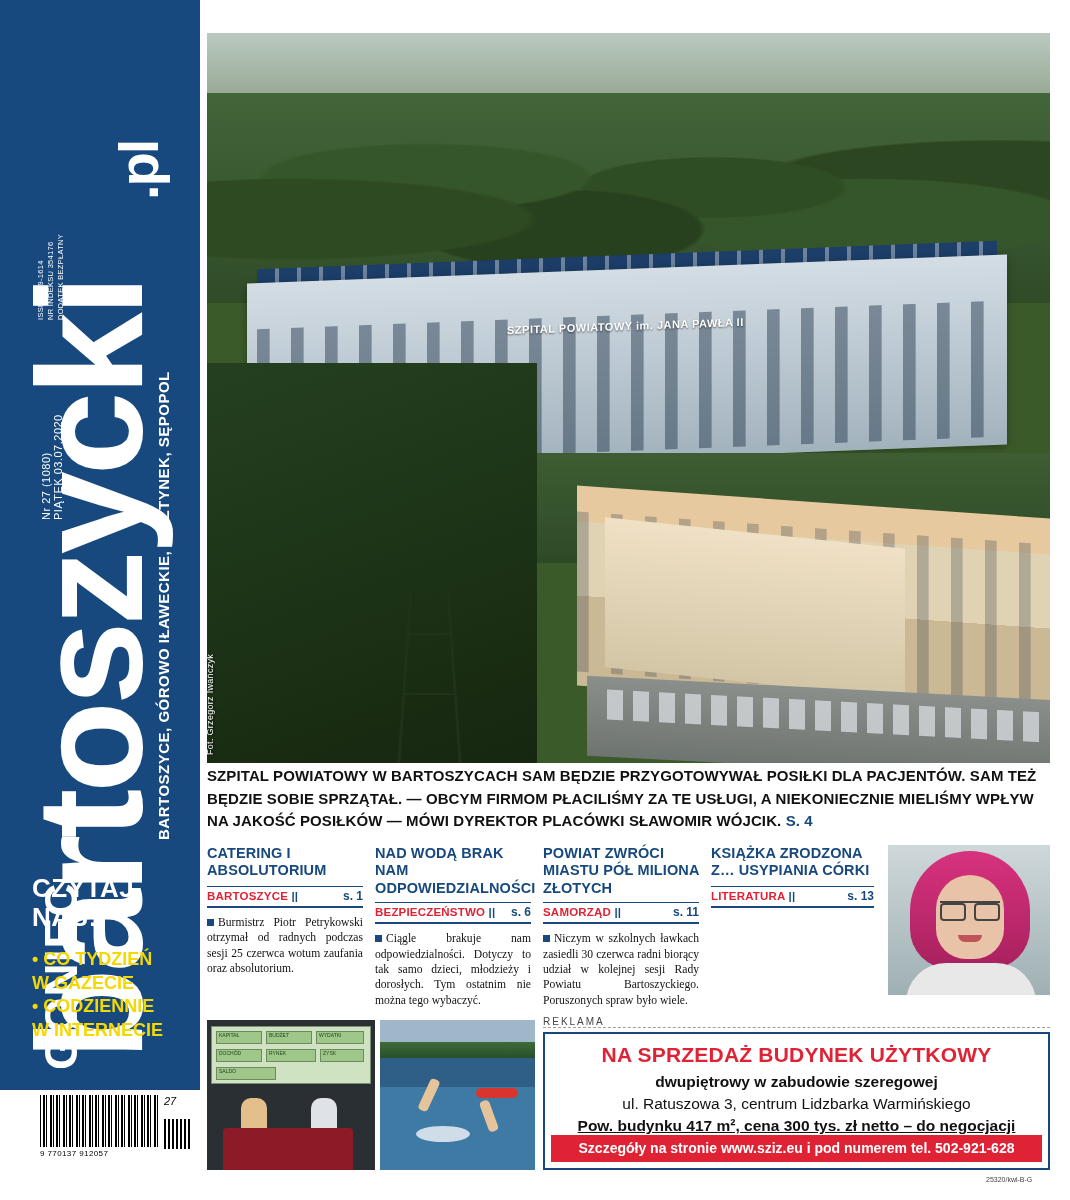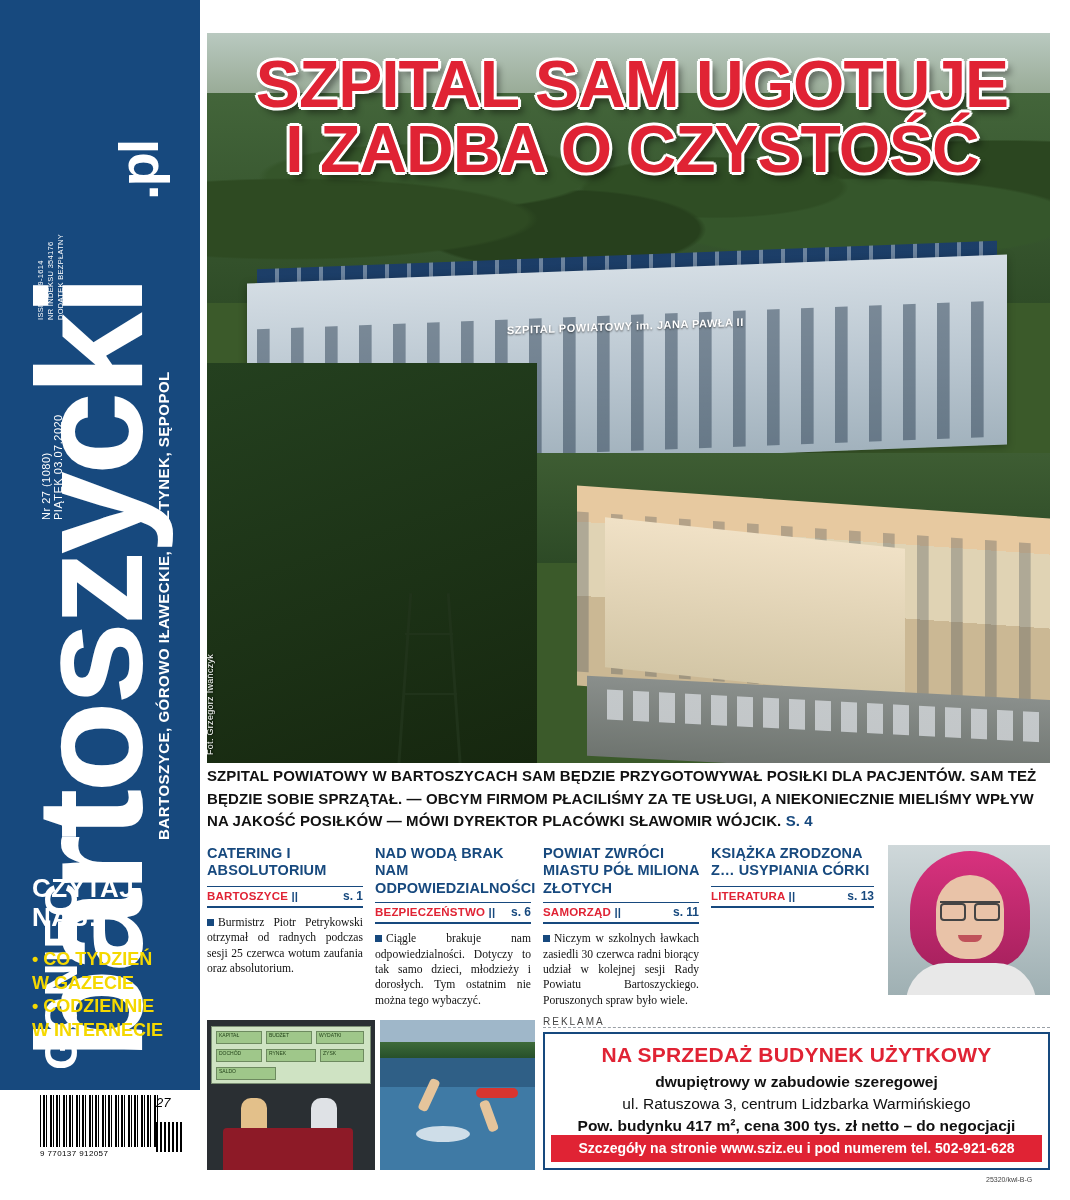--- a/index.html
+++ b/index.html
@@ -107,22 +107,22 @@
       #000 3px, #000 5px, #fff 5px, #fff 6px,
       #000 6px, #000 7px, #fff 7px, #fff 10px,
       #000 10px, #000 12px, #fff 12px, #fff 13px
     );
   }
   .barcode-num {
     font-family: "Liberation Sans", sans-serif;
     font-size: 8px; margin-top: 2px; letter-spacing: 0.4px;
   }
   .barcode-side {
-    position: absolute; left: 116px; top: 0;
-    font-size: 13px; color: #000; font-style: italic;
+    position: absolute; left: 124px; top: 0;
+    font-size: 11px; color: #000; font-style: italic;
   }
   .barcode-side .bs-bar {
     width: 26px; height: 30px;
     background: repeating-linear-gradient(to right,#000 0 2px,#fff 2px 4px);
     margin-top: 12px;
   }
 
   
   .hero {
     position: absolute;
@@ -403,21 +403,21 @@
     border: 2px solid #17497e;
     background: #ffffff;
     text-align: center;
     padding-top: 9px;
   }
   .ad-h {
     color: #e02334; font-size: 21px; font-weight: bold; letter-spacing: .2px;
   }
   .ad-l1 { font-size: 15.5px; font-weight: bold; margin-top: 6px; color:#111; }
   .ad-l2 { font-size: 15.5px; font-weight: normal; margin-top: 4px; color:#111; }
-  .ad-l3 { font-size: 15.5px; font-weight: bold; margin-top: 4px; color:#111; }
+  .ad-l3 { font-size: 15.5px; font-weight: bold; margin-top: 4px; color:#111;text-decoration:underline; }
   .ad-strip {
     position: absolute; left: 6px; right: 6px; bottom: 6px;
     background: #e02334; color: #fff;
     font-size: 14px; font-weight: bold;
     padding: 5px 0 6px;
   }
   .ad-code {
     position: absolute; left: 986px; top: 1176px;
     font-size: 7px; color: #444;
   }
@@ -481,24 +481,20 @@
     <div class="hero-cars"></div>
     <div class="hero-pylon">
       <span style="left:6px; top:0; width:3px; height:180px; transform:rotate(4deg);"></span>
       <span style="left:56px; top:0; width:3px; height:180px; transform:rotate(-4deg);"></span>
       <span style="left:8px; top:40px; width:48px; height:2px;"></span>
       <span style="left:6px; top:100px; width:54px; height:2px;"></span>
     </div>
     <div class="hero-credit">Fot. Grzegorz Iwańczyk</div>
   </div>
 
-  <div class="headline">
-    <span>SZPITAL SAM UGOTUJE</span>
-    <span class="l2">I ZADBA O CZYSTOŚĆ</span>
-  </div>
 
   <div class="lead">
     <span>SZPITAL POWIATOWY W BARTOSZYCACH SAM BĘDZIE PRZYGOTOWYWAŁ POSIŁKI DLA PACJENTÓW. SAM TEŻ BĘDZIE SOBIE SPRZĄTAŁ. — OBCYM FIRMOM PŁACILIŚMY ZA TE USŁUGI, A NIEKONIECZNIE MIELIŚMY WPŁYW NA JAKOŚĆ POSIŁKÓW — MÓWI DYREKTOR PLACÓWKI SŁAWOMIR WÓJCIK.</span>
     <span class="pg">S. 4</span>
   </div>
 
   <div class="teasers">
 
     <div class="teaser">
       <div class="teaser-title">CATERING I ABSOLUTORIUM</div>

